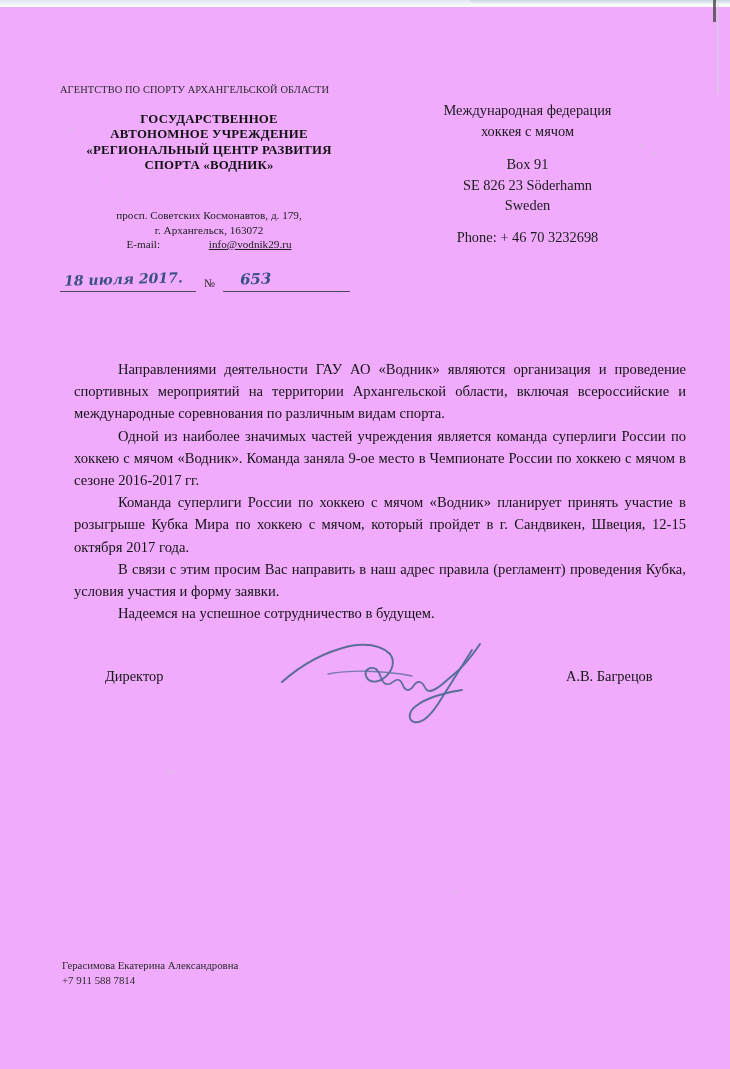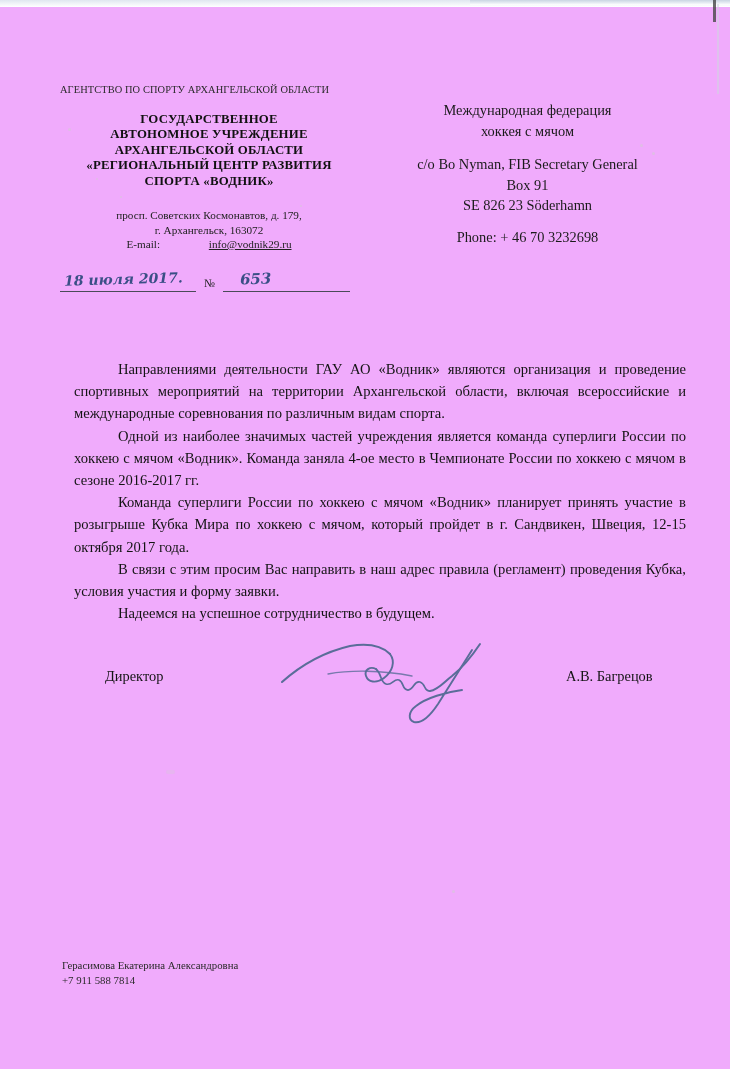--- a/index.html
+++ b/index.html
@@ -218,21 +218,20 @@
   <div class="speck" style="top:144px;left:640px;width:3px;height:3px;"></div>
   <div class="speck" style="top:152px;left:652px;width:3px;height:3px;"></div>
   <div class="speck" style="top:770px;left:166px;width:9px;height:4px;opacity:.28;border-radius:2px;"></div>
   <div class="speck" style="top:890px;left:452px;width:3px;height:3px;"></div>
 
   <div class="agency-line">АГЕНТСТВО ПО СПОРТУ АРХАНГЕЛЬСКОЙ ОБЛАСТИ</div>
 
   <div class="org-block">
     <div>ГОСУДАРСТВЕННОЕ</div>
     <div>АВТОНОМНОЕ УЧРЕЖДЕНИЕ</div>
-    <div>АРХАНГЕЛЬСКОЙ ОБЛАСТИ</div>
     <div>«РЕГИОНАЛЬНЫЙ ЦЕНТР РАЗВИТИЯ</div>
     <div>СПОРТА «ВОДНИК»</div>
   </div>
 
   <div class="addr-block">
     <div>просп. Советских Космонавтов, д. 179,</div>
     <div>г. Архангельск, 163072</div>
     <div>
       <span>E-mail:</span>
       <span class="email-link">info@vodnik29.ru</span>
@@ -245,30 +244,30 @@
     <span class="hand ref-no-value">653</span>
     <span class="rule rule-a"></span>
     <span class="rule rule-b"></span>
   </div>
 
 
   <div class="recipient">
     <div>Международная федерация</div>
     <div>хоккея с мячом</div>
     <div class="gap"></div>
-    <div>c/o Bo Nyman, FIB Secretary General</div>
     <div>Box 91</div>
     <div>SE 826 23 Söderhamn</div>
+    <div>Sweden</div>
     <div class="gap-sm"></div>
     <div>Phone: + 46 70 3232698</div>
   </div>
 
   <div class="body">
     <p>Направлениями деятельности ГАУ АО «Водник» являются организация и проведение спортивных мероприятий на территории Архангельской области, включая всероссийские и международные соревнования по различным видам спорта.</p>
-    <p>Одной из наиболее значимых частей учреждения является команда суперлиги России по хоккею с мячом «Водник». Команда заняла 4-ое место в Чемпионате России по хоккею с мячом в сезоне 2016-2017 гг.</p>
+    <p>Одной из наиболее значимых частей учреждения является команда суперлиги России по хоккею с мячом «Водник». Команда заняла 9-ое место в Чемпионате России по хоккею с мячом в сезоне 2016-2017 гг.</p>
     <p>Команда суперлиги России по хоккею с мячом «Водник» планирует принять участие в розыгрыше Кубка Мира по хоккею с мячом, который пройдет в г. Сандвикен, Швеция, 12-15 октября 2017 года.</p>
     <p>В связи с этим просим Вас направить в наш адрес правила (регламент) проведения Кубка, условия участия и форму заявки.</p>
     <p>Надеемся на успешное сотрудничество в будущем.</p>
   </div>
 
   <div class="sign-title">Директор</div>
 
   <svg class="signature-svg" viewBox="0 0 230 95">
     <g fill="none" stroke="#5a6d99" stroke-linecap="round" stroke-linejoin="round">
       <path d="M10 46 C 28 30, 52 16, 78 10 C 96 7, 110 10, 118 18" stroke-width="2.1"></path>

